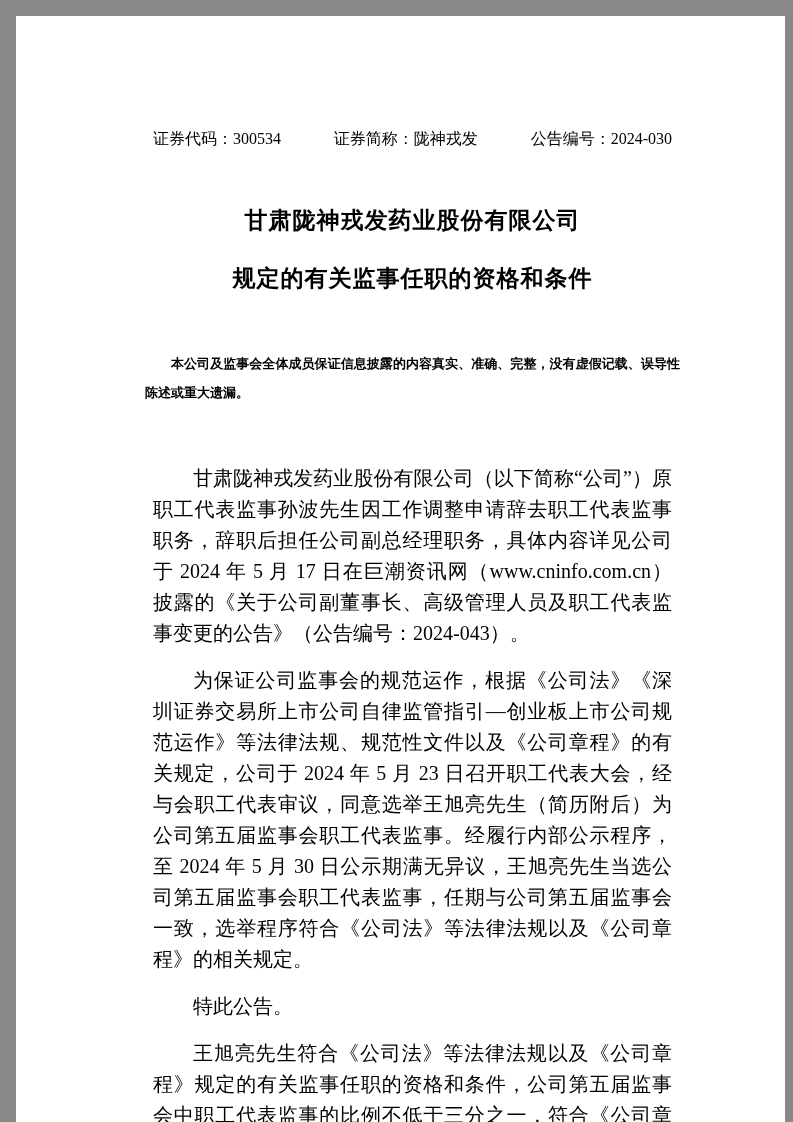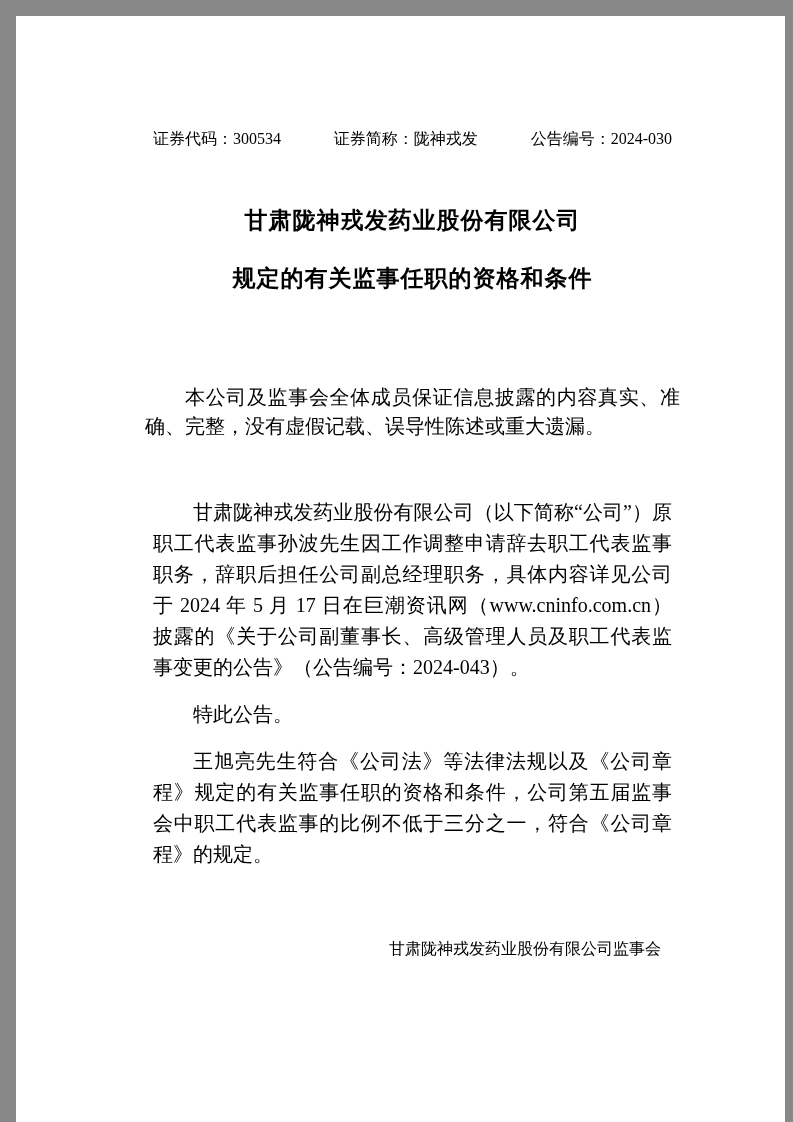--- a/index.html
+++ b/index.html
@@ -29,24 +29,24 @@
   .doc-title {
     margin-top: 16px;
     text-align: center;
     font-family: "Liberation Sans", "DejaVu Sans", sans-serif;
     font-weight: bold;
     font-size: 23px;
     line-height: 42px;
     letter-spacing: 1px;
   }
   .notice {
-    margin-top: 60px;
+    margin-top: 26px;
     font-family: "Liberation Sans", "DejaVu Sans", sans-serif;
-    font-weight: normal;
-    font-size: 20px;
+    font-weight: bold;
+    font-size: 13px;
     line-height: 29px;
     text-align: justify;
     text-indent: 2em;
   }
   .body-text {
     margin-top: 32px;
     font-size: 20px;
     line-height: 31px;
     text-align: justify;
   }
@@ -81,20 +81,21 @@
 
     <div class="doc-title">
       <div>甘肃陇神戎发药业股份有限公司</div>
       <div>规定的有关监事任职的资格和条件</div>
     </div>
 
     <div class="notice">本公司及监事会全体成员保证信息披露的内容真实、准确、完整，没有虚假记载、误导性陈述或重大遗漏。</div>
 
     <div class="body-text">
       <p>甘肃陇神戎发药业股份有限公司（以下简称“公司”）原职工代表监事孙波先生因工作调整申请辞去职工代表监事职务，辞职后担任公司副总经理职务，具体内容详见公司于 2024 年 5 月 17 日在巨潮资讯网（www.cninfo.com.cn）披露的《关于公司副董事长、高级管理人员及职工代表监事变更的公告》（公告编号：2024-043）。</p>
+      <p>为保证公司监事会的规范运作，根据《公司法》《深圳证券交易所上市公司自律监管指引—创业板上市公司规范运作》等法律法规、规范性文件以及《公司章程》的有关规定，公司于 2024 年 5 月 23 日召开职工代表大会，经与会职工代表审议，同意选举王旭亮先生（简历附后）为公司第五届监事会职工代表监事。经履行内部公示程序，至 2024 年 5 月 30 日公示期满无异议，王旭亮先生当选公司第五届监事会职工代表监事，任期与公司第五届监事会一致，选举程序符合《公司法》等法律法规以及《公司章程》的相关规定。</p>
       <p>特此公告。</p>
       <p>王旭亮先生符合《公司法》等法律法规以及《公司章程》规定的有关监事任职的资格和条件，公司第五届监事会中职工代表监事的比例不低于三分之一，符合《公司章程》的规定。</p>
     </div>
 
     <div class="signature">
       <div class="company-line">甘肃陇神戎发药业股份有限公司监事会</div>
     </div>
 
   </div>
 </div>

